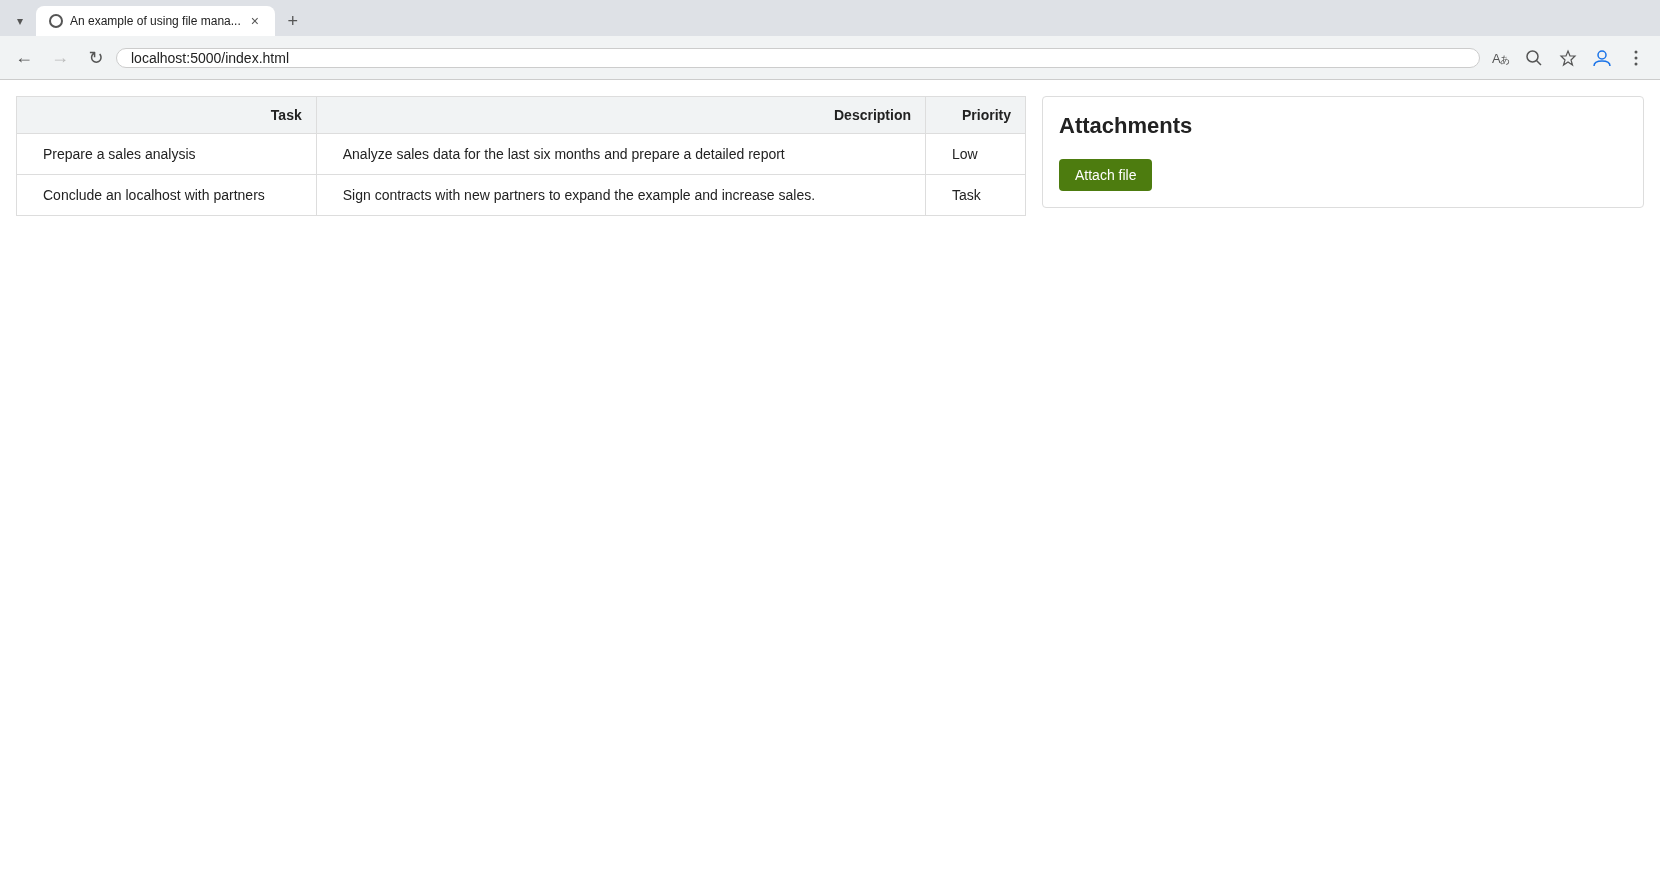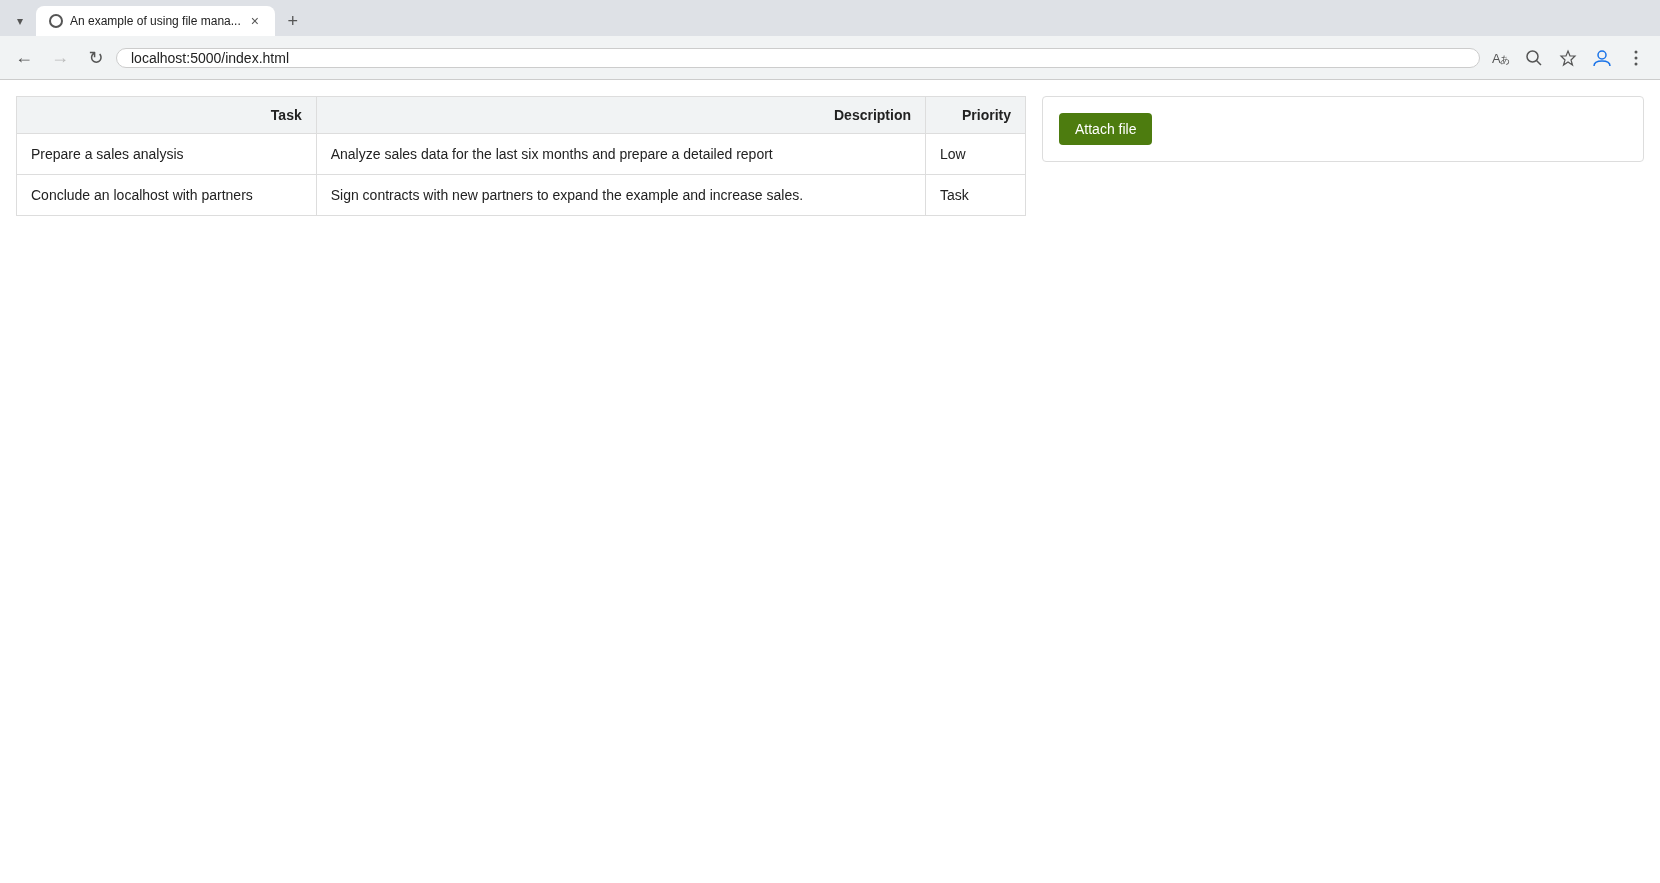--- a/index.html
+++ b/index.html
@@ -186,21 +186,21 @@
       background: #f1f3f4;
       border: 1px solid #ddd;
       padding: 10px 14px;
       text-align: right;
       font-weight: bold;
       font-size: 14px;
     }
 
     .task-table td {
       border: 1px solid #ddd;
-      padding: 12px 14px;
+      padding: 12px 26px;
       font-size: 14px;
       vertical-align: middle;
     }
 
     .task-table tr:nth-child(even) {
       background: #fff;
     }
 
     .col-task {
       width: 300px;
@@ -320,16 +320,17 @@
         </tr>
         <tr>
           <td>Conclude an localhost with partners</td>
           <td>Sign contracts with new partners to expand the example and increase sales.</td>
           <td>Task</td>
         </tr>
       </tbody>
   </table>
 
   <div class="attachments-panel">
+    <h2 class="attachments-title">Attachments</h2>
     <button class="attach-file-btn">Attach file</button>
   </div>
 
 </div>
 
 </body></html>

